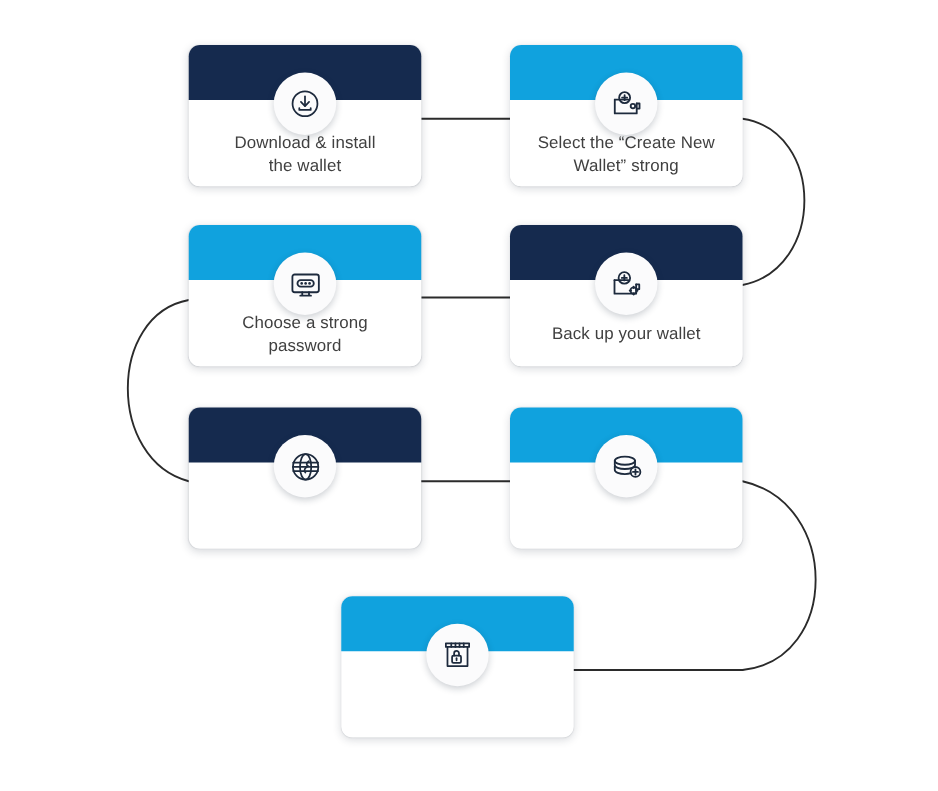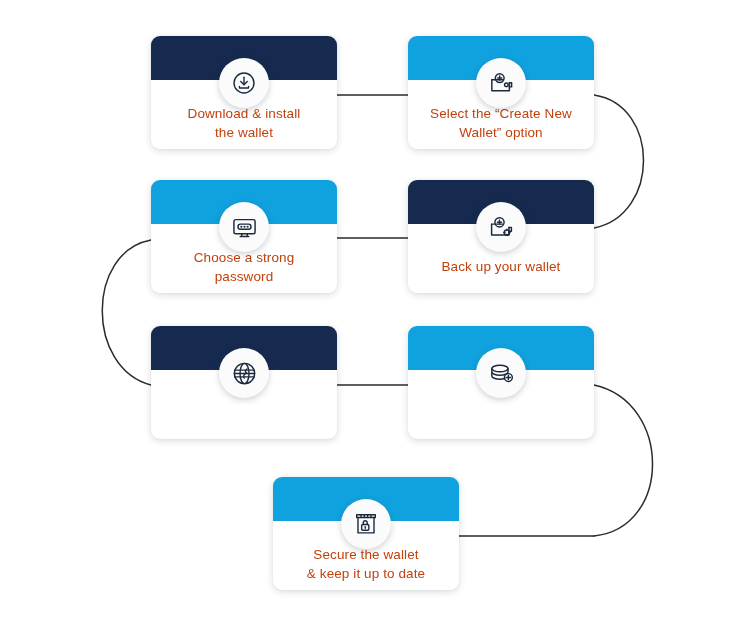--- a/index.html
+++ b/index.html
@@ -73,21 +73,21 @@
     align-items: center;
     justify-content: center;
     border-radius: 0 0 9px 9px;
     background: #ffffff;
   }
   .card-label {
     padding-top: 16px;
     text-align: center;
     font-size: 13.5px;
     line-height: 19px;
-    color: #c2410c;
+    color: #404040;
     letter-spacing: 0.1px;
     white-space: pre-line;
     font-family: "Liberation Sans", sans-serif;
   }
 </style>
 </head>
 <body>
 
 <div id="stage">
 
@@ -124,21 +124,21 @@
       <path d="M3.4 8.6 L3.4 18.4 L19 18.4 L19 11.4"></path>
       <path d="M3.4 8.6 L13.4 8.6"></path>
       <path d="M19 11.4 L21 11.4 L21 15 L19 15"></path>
       <circle cx="16.3" cy="13.2" r="1.6"></circle>
       <circle cx="10.4" cy="7.2" r="3.9"></circle>
       <path d="M10.4 5.4 L10.4 9 M8.6 7.2 L12.2 7.2"></path>
     </svg>
         </div>
         <div class="card-body">
           <div class="card-label">Select the “Create New
-Wallet” option</div>
+Wallet” strong</div>
         </div>
       </div>
       <div class="card" style="left: 151px; top: 180px; text-decoration: underline;">
         <div class="card-head blue"></div>
         <div class="badge">
     <svg width="27" height="27" viewBox="0 0 24 24" fill="none" stroke="#1d2a3d" stroke-width="1.3" stroke-linecap="round" stroke-linejoin="round">
       <rect x="2.6" y="5" width="18.8" height="12.6" rx="1.6"></rect>
       <rect x="6.2" y="9" width="11.6" height="4.6" rx="2.3"></rect>
       <circle cx="9.2" cy="11.3" r="0.95" fill="#1d2a3d" stroke="none"></circle>
       <circle cx="12" cy="11.3" r="0.95" fill="#1d2a3d" stroke="none"></circle>
@@ -196,20 +196,16 @@
         <div class="badge">
     <svg width="26" height="26" viewBox="0 0 24 24" fill="none" stroke="#1d2a3d" stroke-width="1.3" stroke-linecap="round" stroke-linejoin="round">
       <path d="M4.6 6 L4.6 20.2 L19.4 20.2 L19.4 6"></path>
       <path d="M3.4 3.4 L20.6 3.4 L20.6 6 L3.4 6 Z"></path>
       <path d="M7.4 3.4 L7.4 6 M10.5 3.4 L10.5 6 M13.5 3.4 L13.5 6 M16.6 3.4 L16.6 6"></path>
       <rect x="8" y="12.4" width="6.6" height="5.4" rx="1"></rect>
       <path d="M9.5 12.4 L9.5 10.8 A1.8 1.8 0 0 1 13.1 10.8 L13.1 12.4"></path>
       <path d="M11.3 14.4 L11.3 15.9"></path>
     </svg>
         </div>
-        <div class="card-body">
-          <div class="card-label">Secure the wallet
-&amp; keep it up to date</div>
-        </div>
       </div>
     </div>
 
 </div>
 
 </body></html>

